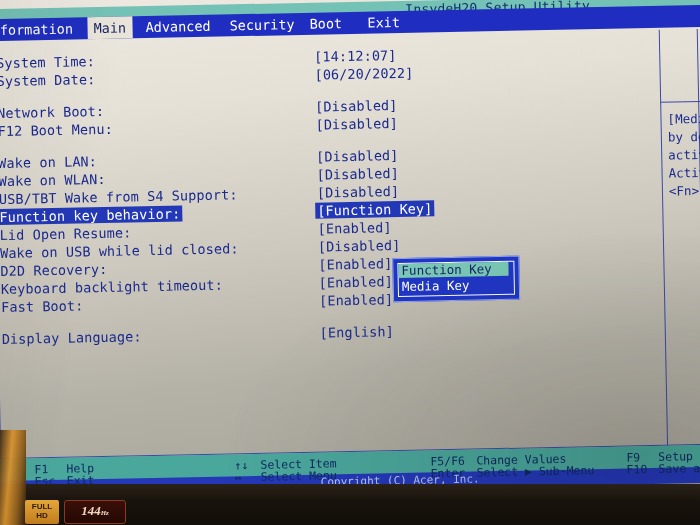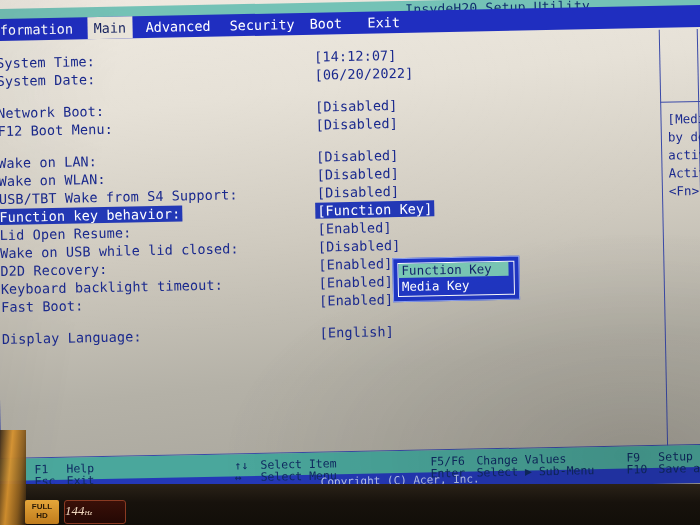--- a/index.html
+++ b/index.html
@@ -70,22 +70,22 @@
   #bezel{position:absolute;left:0;top:484px;width:700px;height:41px;
          background:linear-gradient(180deg,#2a2218 0%,#17120c 45%,#120e09 100%);}
   #bezelLeft{position:absolute;left:0;top:430px;width:26px;height:95px;
          background:linear-gradient(95deg,#3b2a17 0%,#d6922f 38%,#8a5c1d 72%,#2a1d10 100%);opacity:.95;}
   #stickFHD{position:absolute;left:25px;top:500px;width:34px;height:22px;
          background:linear-gradient(180deg,#e4a63a,#c07c1c);border-radius:2px;
          color:#2a1a06;font-size:8px;line-height:9px;text-align:center;padding-top:2px;
          font-family:"Liberation Sans",sans-serif;font-weight:bold;}
   #stick144{position:absolute;left:64px;top:500px;width:60px;height:22px;
          background:linear-gradient(180deg,#3a1008,#240804);border:1px solid #8a3a22;border-radius:3px;
-         color:#f0d8c0;font-size:13px;line-height:20px;
-         font-family:"Liberation Serif",serif;font-style:italic;}
+         color:#f0d8c0;font-size:13px;line-height:20px;text-align:center;
+         font-family:"Liberation Serif",serif;font-style:italic;font-weight:bold;}
   #stick144 small{font-size:7px;}
 </style>
 </head>
 <body>
 
 <div id="shot">
   <div id="screen">
 
     <div id="titlebar"></div>
     <div id="titletext">InsydeH20 Setup Utility</div>

